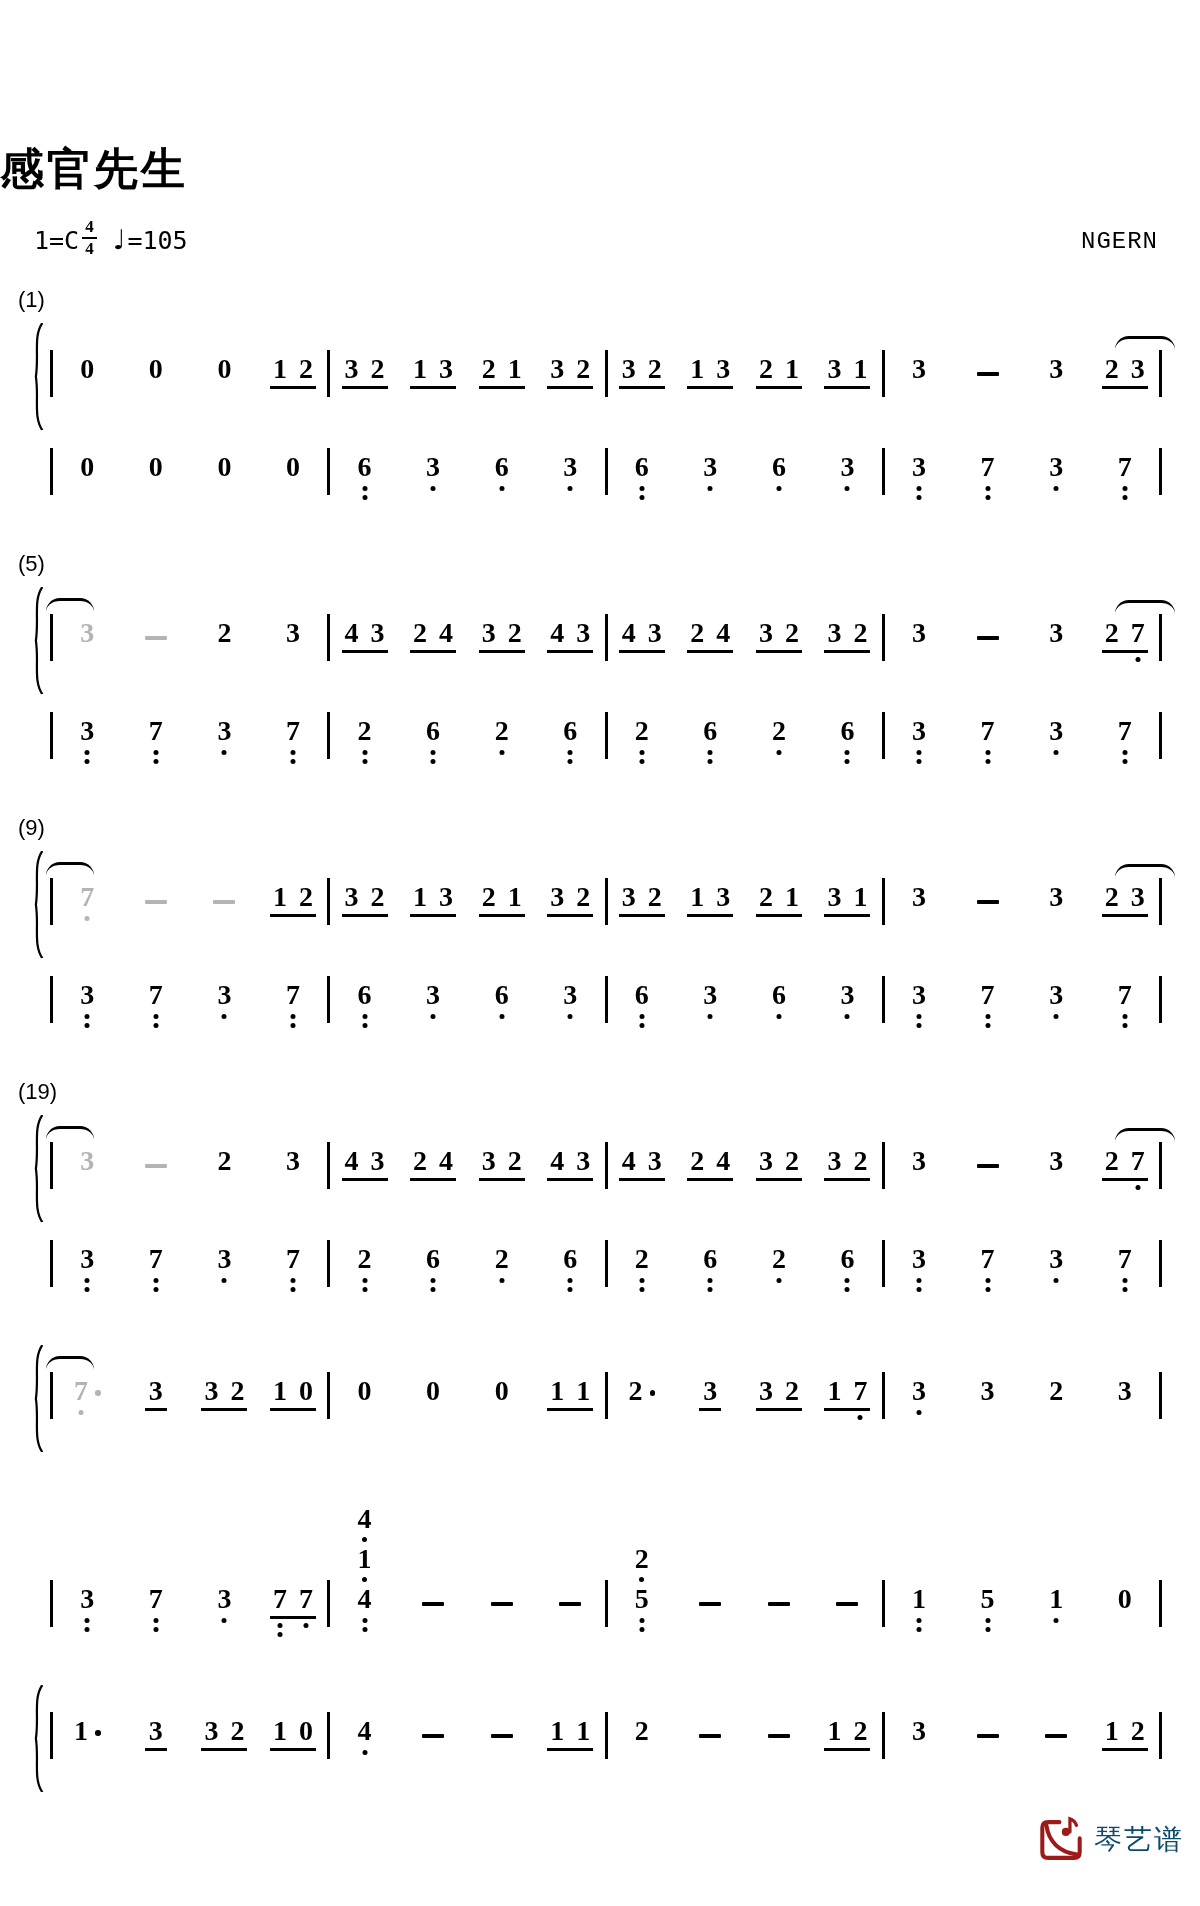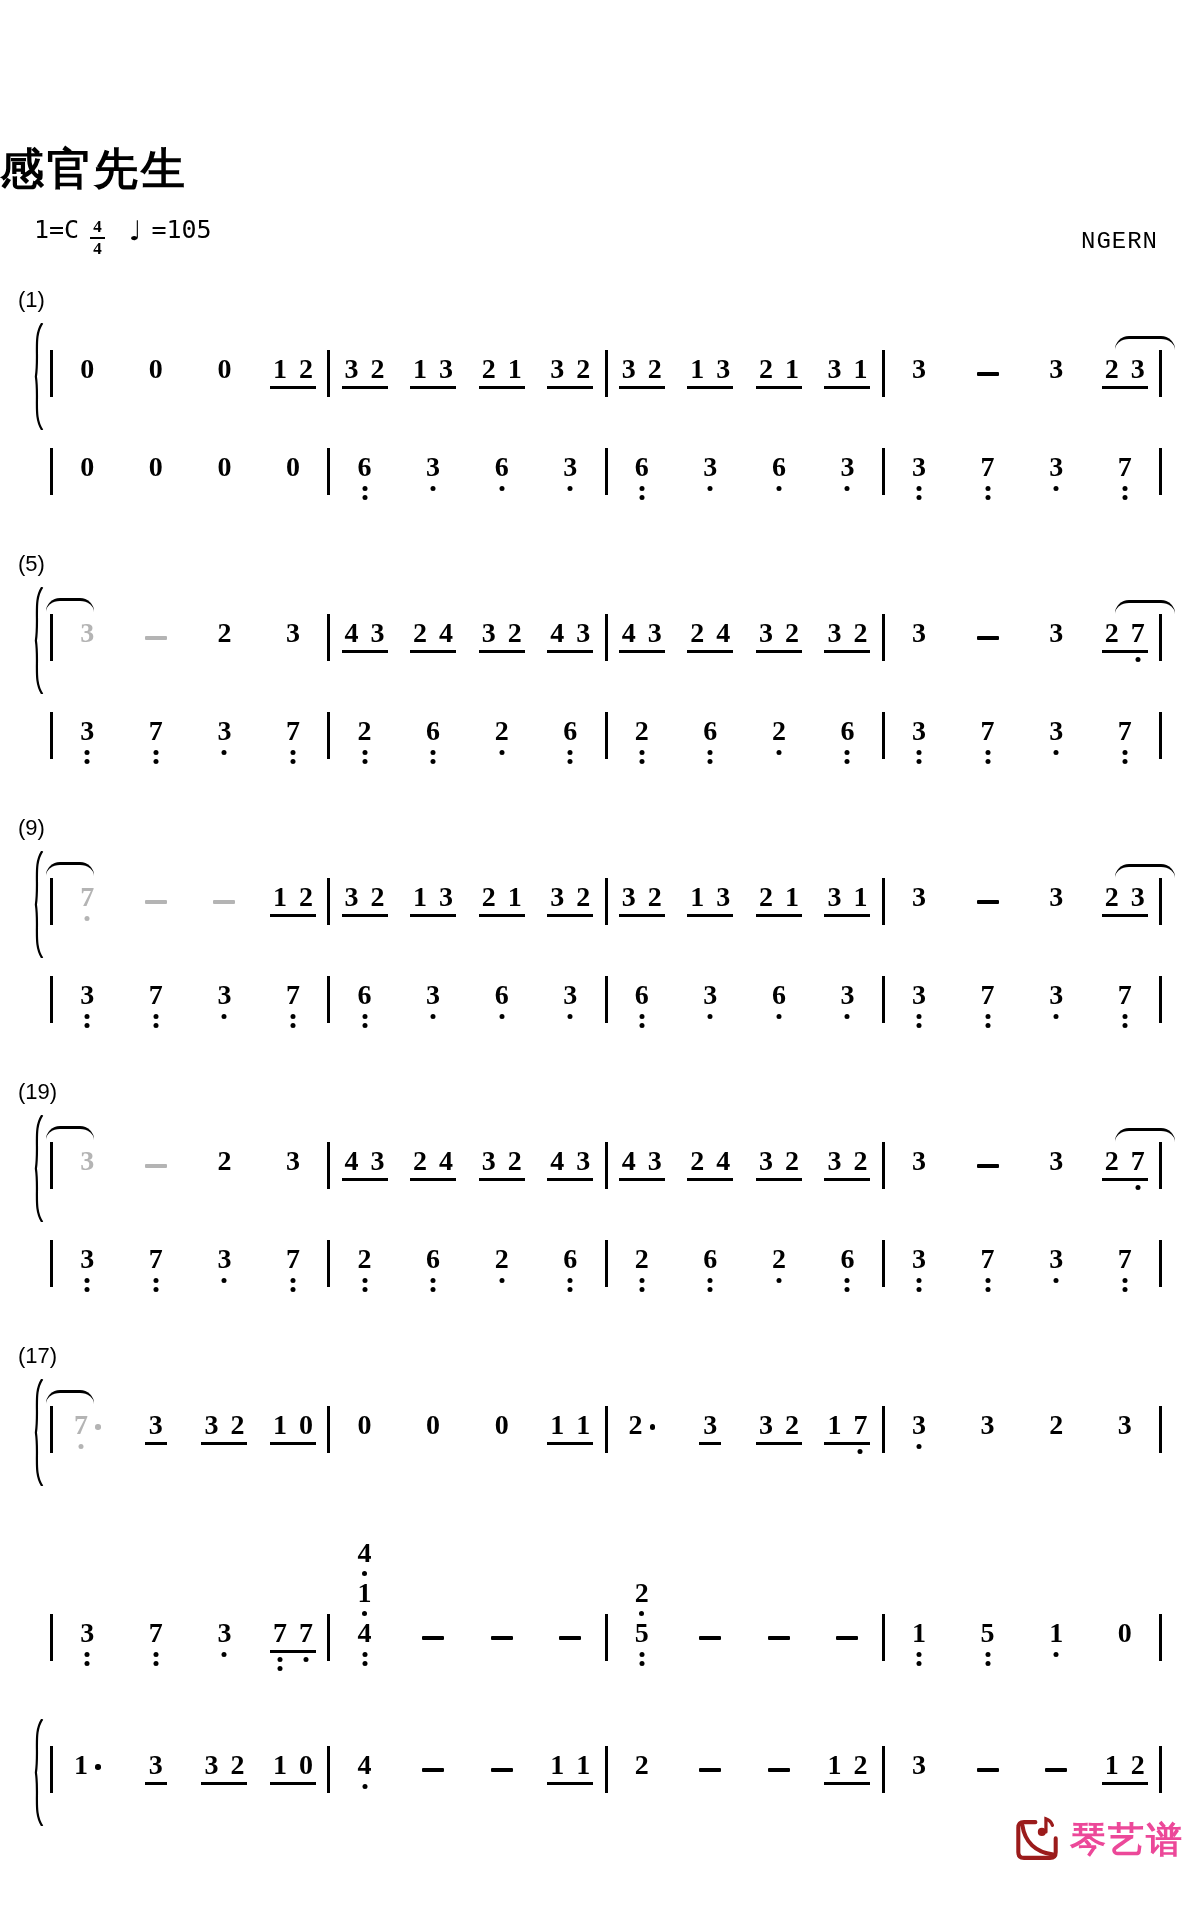--- a/index.html
+++ b/index.html
@@ -1,21 +1,21 @@
 <!DOCTYPE html>
 <html><head>
 <meta charset="utf-8">
 <style>
   html,body{margin:0;padding:0;background:#fff;}
   body{width:1200px;height:1906px;position:relative;overflow:hidden;font-family:"Liberation Sans",sans-serif;color:#000;}
   .page{padding-top:140px;}
   .title{font-family:"DejaVu Serif",serif;font-weight:700;font-size:44px;text-align:left;letter-spacing:3px;}
   .subtitle{font-family:"Liberation Mono",monospace;font-size:24px;text-align:center;margin-top:10px;letter-spacing:1px;}
   .meta{display:flex;justify-content:space-between;align-items:flex-end;margin:16px 42px 0 34px;}
-  .meta-left{display:flex;align-items:flex-start;font-family:"DejaVu Sans Mono",monospace;font-size:25px;gap:8px;}
+  .meta-left{display:flex;align-items:flex-end;font-family:"DejaVu Sans Mono",monospace;font-size:25px;}
   .frac{display:inline-flex;flex-direction:column;align-items:center;margin:0 16px 0 3px;font-family:"Liberation Serif",serif;font-weight:700;font-size:17px;line-height:1.05;transform:translateY(3px);}
   .frac .ft{border-bottom:2px solid #000;padding:0 3px 1px;}
   .frac .fb{padding-top:1px;}
   .note-glyph{font-family:"DejaVu Sans",sans-serif;font-size:27px;margin-right:2px;}
   .author{font-family:Liberation Mono, monospace;font-size:24px;letter-spacing:1px;}
   #score{margin-top:32px;}
   .system{margin:0 38px 48px 30px;}
   .sys5,.sys6{margin-top:18px;}
   .sys-label{font-size:22px;margin:0 0 8px -12px;}
   .sys-body{position:relative;padding-left:20px;}
@@ -42,21 +42,21 @@
   .dots.flow{display:flex;flex-direction:column;gap:3px;margin:4px 0 3px;}
   .dot{width:5px;height:5px;border-radius:50%;background:#000;}
   .dot.gd{background:#b4b4b4;}
   .aug{display:inline-block;width:5.5px;height:5.5px;border-radius:50%;background:#000;margin:0 0 9px 7px;}
   .gbg{background:#b4b4b4 !important;}
   .dash{width:22px;height:3.5px;background:#000;margin-bottom:13px;border-radius:1px;}
   .tie{position:absolute;height:15px;border-top:3px solid #000;border-radius:14px 14px 0 0;}
   .tie.te{left:36%;right:-24%;bottom:calc(100% + 1px);}
   .tie.ts{left:-10%;right:40%;bottom:calc(100% + 3px);}
   .footer{position:absolute;right:16px;top:1814px;display:flex;align-items:center;gap:7px;}
-  .logo-text{font-family:"DejaVu Sans",sans-serif;font-weight:700;font-size:36px;color:#ec4899;letter-spacing:2px;}
+  .logo-text{font-family:"DejaVu Sans",sans-serif;font-weight:400;font-size:28px;color:#0c4a6e;letter-spacing:2px;}
 </style>
 </head>
 <body>
 
 <div class="page">
   <div class="title">感官先生</div>
   <div class="meta">
     <div class="meta-left">
       <span>1=C</span>
       <span class="frac">
@@ -1055,21 +1055,20 @@
                       </span></span>
                   </span>
                 </div>
               </div>
               <div class="bar"></div>
             </div>
           </div>
         </div>
       </div>
       <div class="system sys5">
-        <div class="sys-label">(17)</div>
         <div class="sys-body">
           <svg class="brace" viewBox="0 0 14 100" preserveAspectRatio="none">
             <path d="M11.5 0 C3 12 8.5 30 5.5 50 C8.5 70 3 88 11.5 100" fill="none" stroke="#000" stroke-width="2.2" vector-effect="non-scaling-stroke"></path>
           </svg>
           <div class="rows">
             <div class="row melody">
               <div class="bar"></div>
               <div class="measure">
                 <div class="beat">
                   <span class="note">

